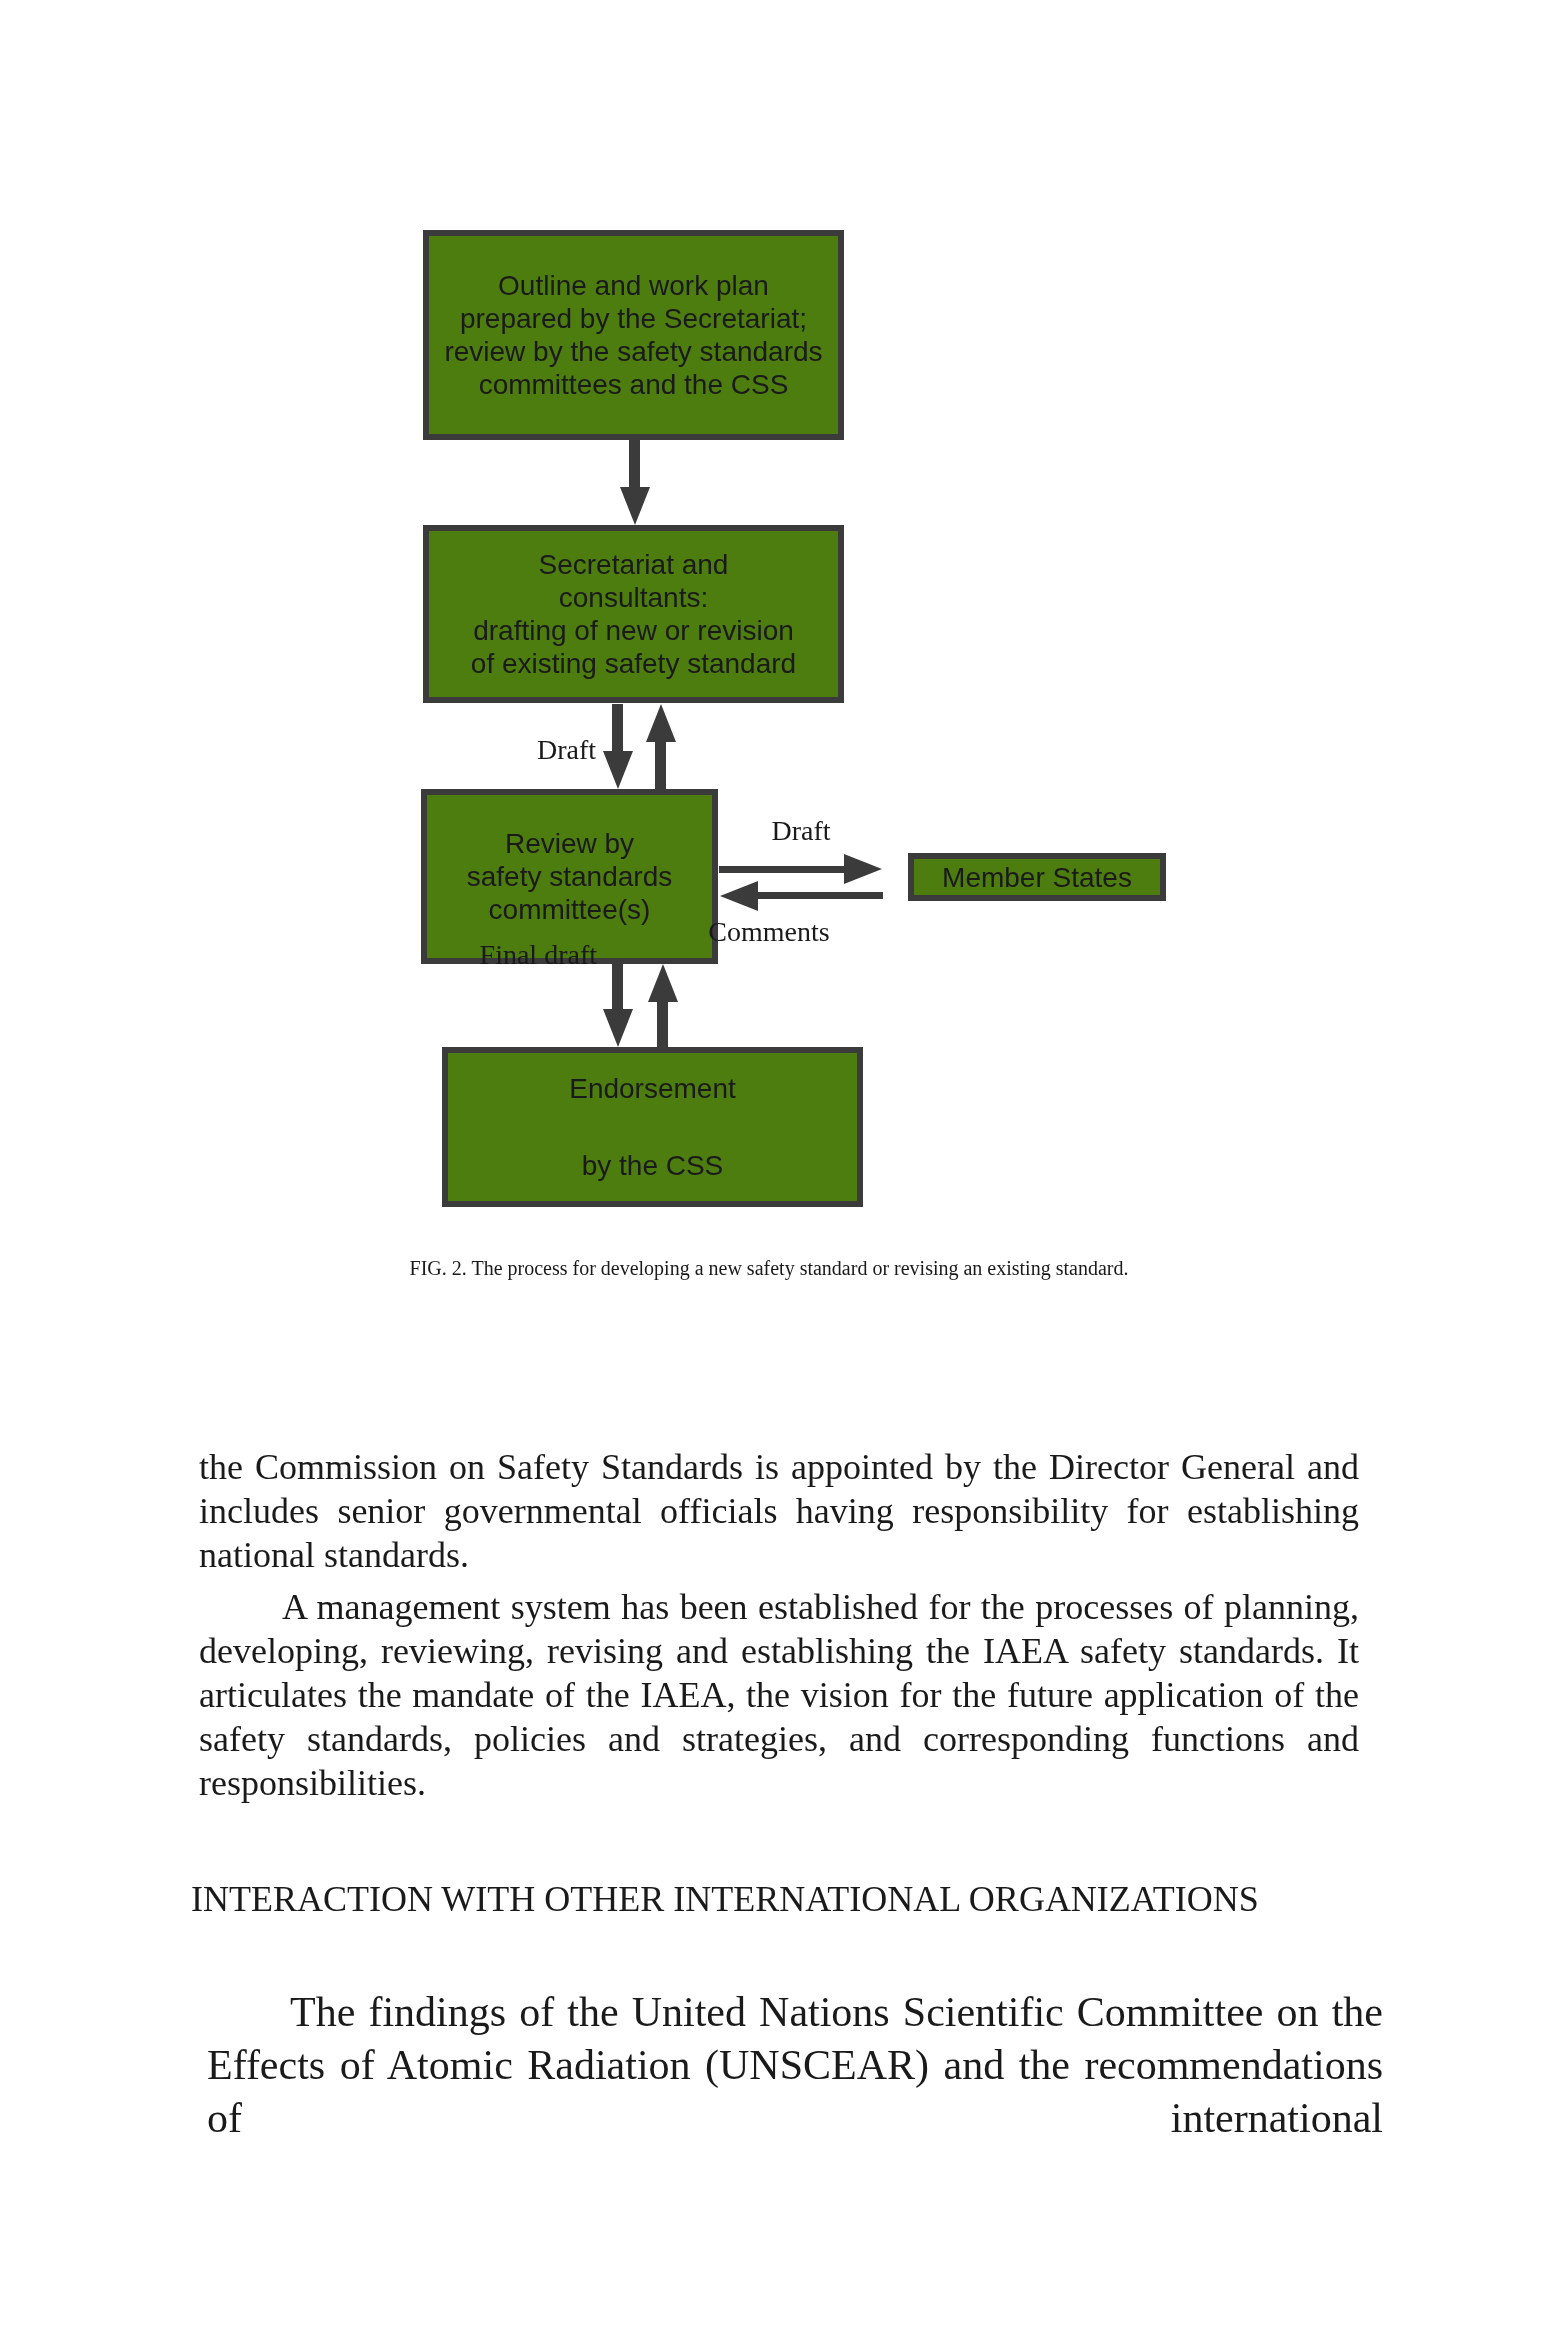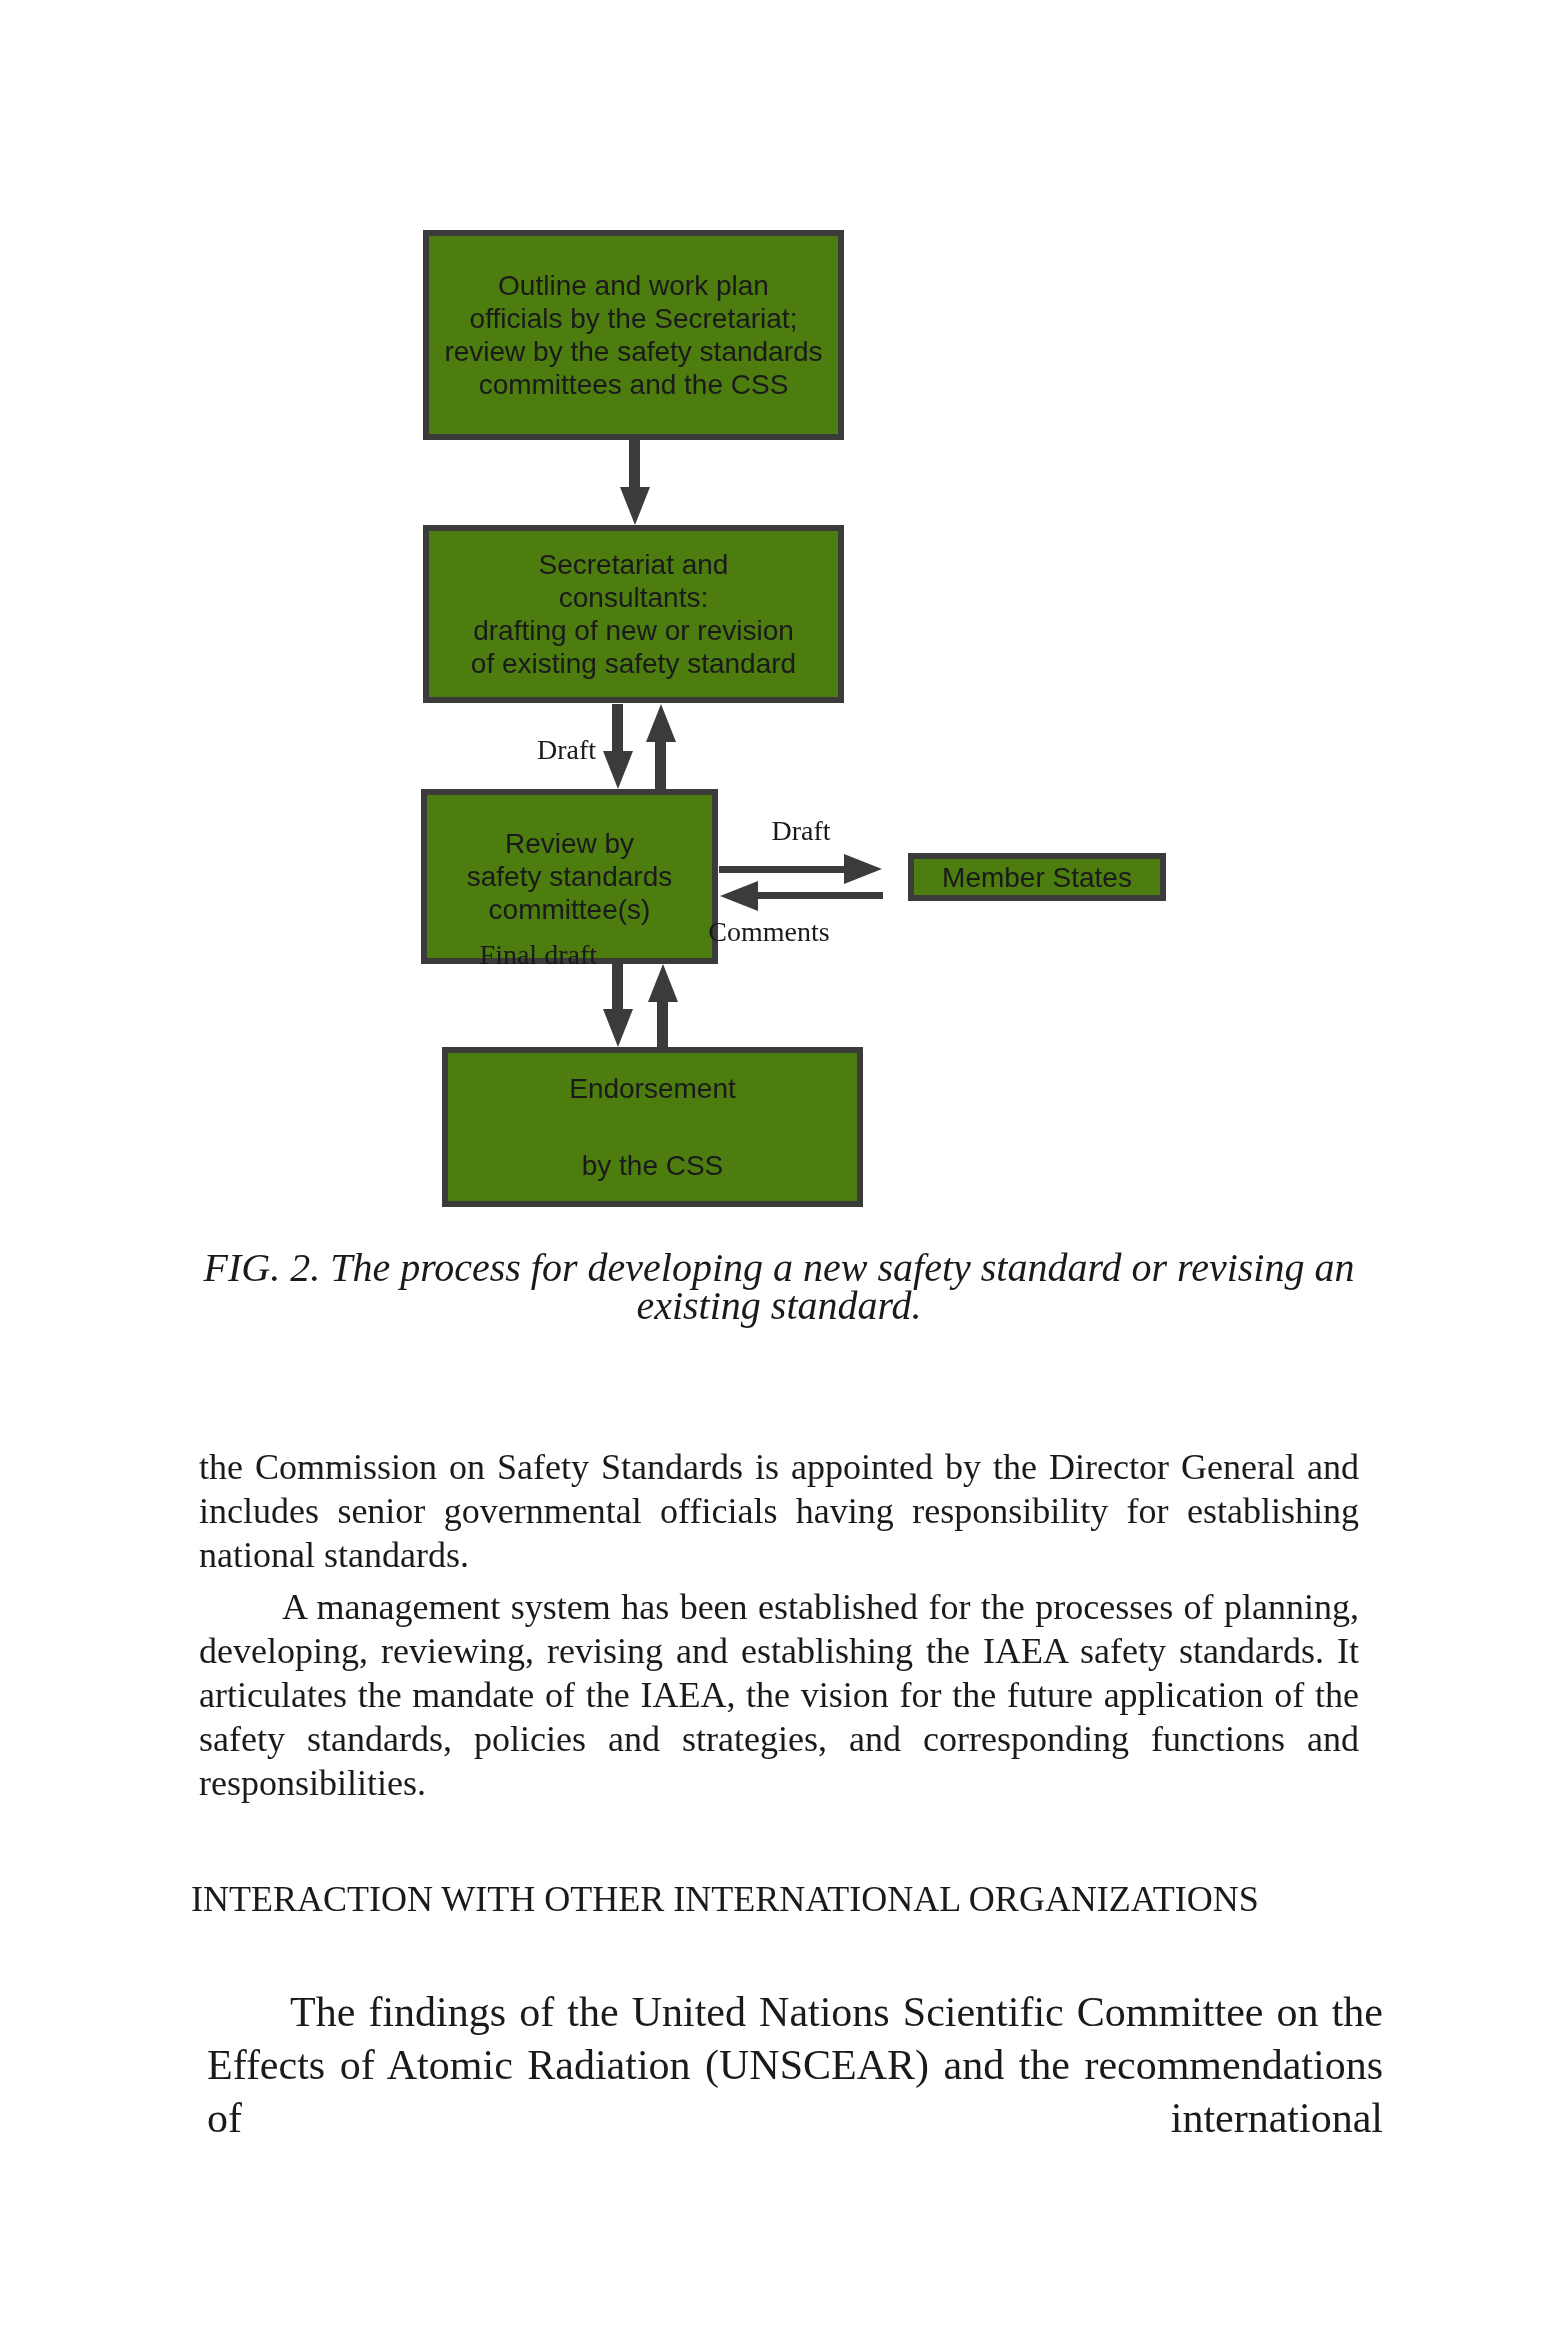--- a/index.html
+++ b/index.html
@@ -89,23 +89,22 @@
     white-space: nowrap;
   }
   .lbl-draft1     { left: 413px; top: 735px;  width: 183px; text-align: right; }
   .lbl-finaldraft { left: 395px; top: 940px; width: 202px; text-align: right; }
   .lbl-draft2     { left: 719px; top: 816px;  width: 164px; text-align: center; }
   .lbl-comments   { left: 680px; top: 917px; width: 178px; text-align: center; }
 
   
   .fig-caption {
     position: absolute;
-    left: 191px; top: 1249px; width: 1176px;
-    font-style: italic;
-    font-size: 40px;
+    left: 181px; top: 1249px; width: 1176px;
+    font-size: 20px;
     line-height: 38px;
     text-align: center;
   }
   .body-block {
     position: absolute;
     left: 191px; top: 1437px; width: 1176px;
     font-size: 36px;
     line-height: 44px;
     text-align: justify;
   }
@@ -133,21 +132,21 @@
 </style>
 </head>
 <body>
 
 <div class="page">
 
   <div>
 
     <div class="flowbox box-outline">
       <div>Outline and work plan</div>
-      <div>officials by the Secretariat;</div>
+      <div>prepared by the Secretariat;</div>
       <div>review by the safety standards</div>
       <div>committees and the CSS</div>
     </div>
 
     <div class="shaft-v a1-shaft"></div>
     <div class="head-down a1-head"></div>
 
     <div class="flowbox box-drafting">
       <div>Secretariat and</div>
       <div>consultants:</div>

